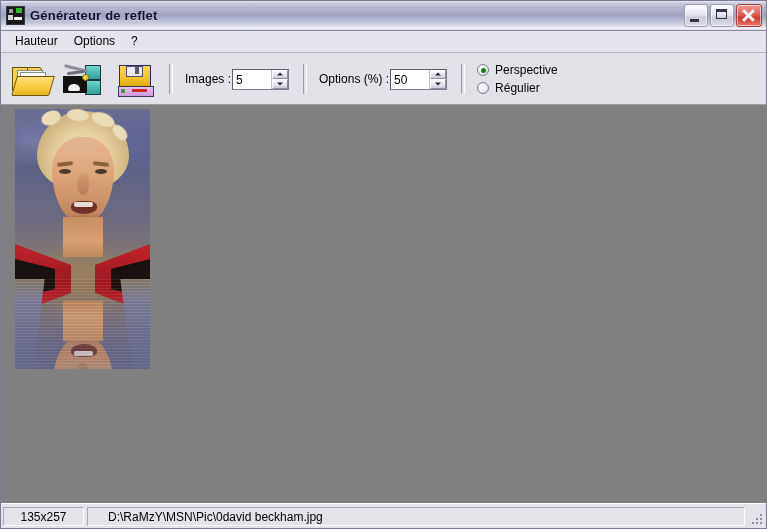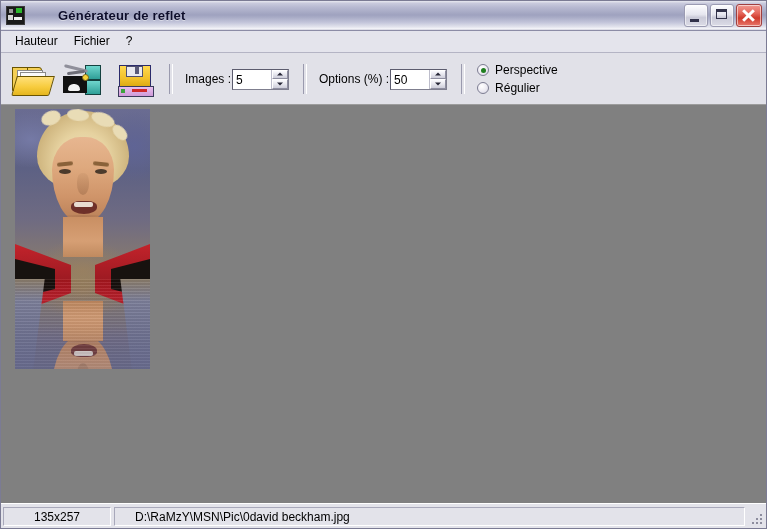--- a/index.html
+++ b/index.html
@@ -35,21 +35,20 @@
         #c3c5da 74%,
         #e4e5ee 90%,
         #f7f7fb 97%,
         #b9b9c9 100%);
     border-bottom: 1px solid #8c8ca6;
     display: flex;
     align-items: center;
     box-sizing: border-box;
     padding: 0 2px 0 5px;
     user-select: none;
-    gap: 28px;
   }
   .title-icon {
     width: 17px;
     height: 17px;
     margin-right: 5px;
     position: relative;
     flex: 0 0 auto;
     background: #1a1a1a;
     border: 1px solid #3a3a3a;
     overflow: hidden;
@@ -547,21 +546,21 @@
     border-bottom-color: #ffffff;
     display: flex;
     align-items: center;
     font-size: 12px;
     color: #000000;
     box-sizing: border-box;
     white-space: nowrap;
     overflow: hidden;
   }
   .status-panel.p1 {
-    width: 108px;
+    width: 81px;
     justify-content: center;
     flex: 0 0 auto;
   }
   .status-panel.p2 {
     flex: 1 1 auto;
     padding-left: 20px;
     margin-left: 3px;
   }
   .status-grip {
     width: 16px;
@@ -603,21 +602,21 @@
       </div>
       <div class="win-btn close">
         <span class="glyph-close-a"></span>
         <span class="glyph-close-b"></span>
       </div>
     </div>
   </div>
 
   <div class="menubar">
     <div class="menu-item">Hauteur</div>
-    <div class="menu-item">Fichier</div>
+    <div class="menu-item">Options</div>
     <div class="menu-item">?</div>
   </div>
 
   <div class="toolbar">
 
     <div class="tool-btn">
       <span class="ico-folder">
         <span class="fld-back"></span>
         <span class="fld-tab"></span>
         <span class="fld-paper1"></span>

